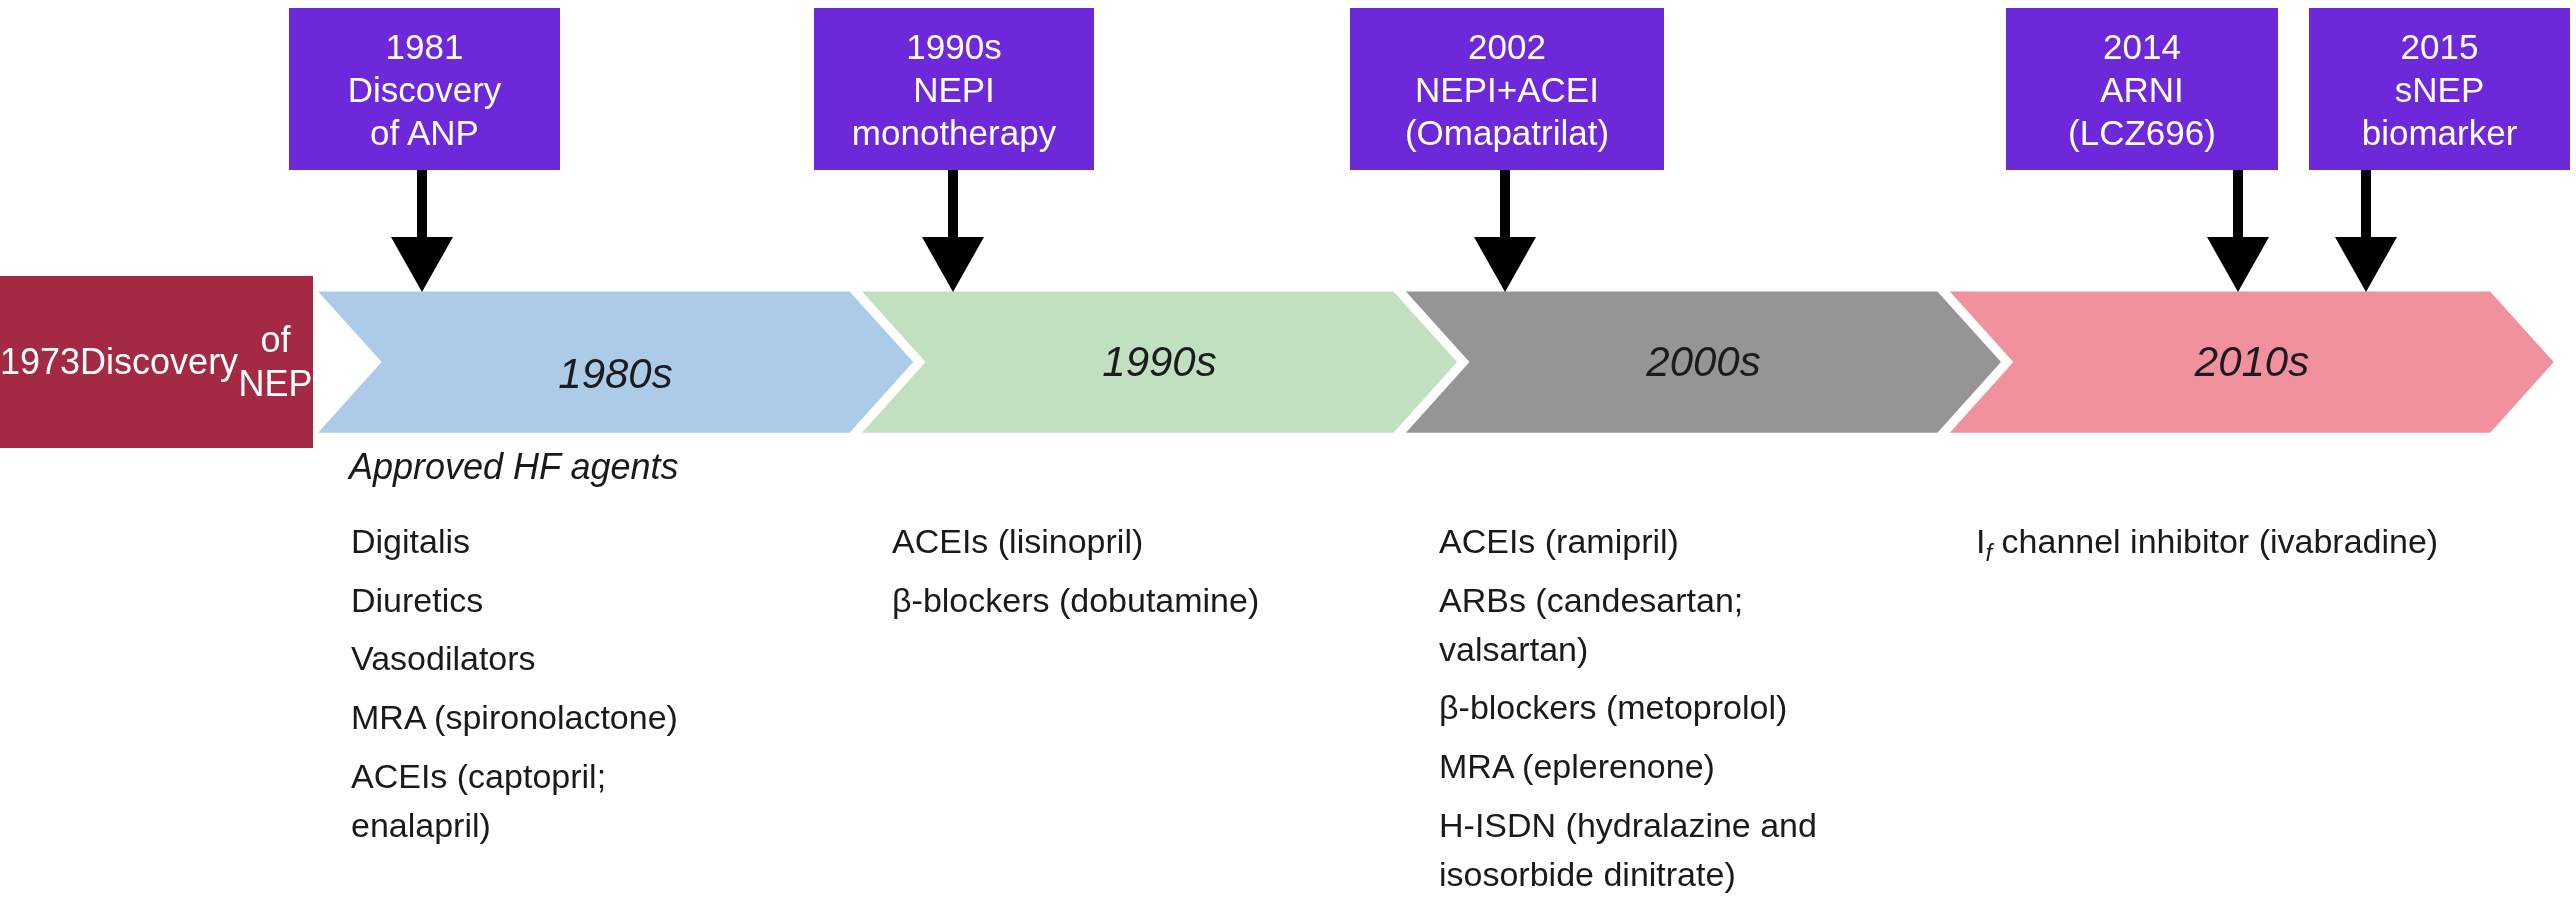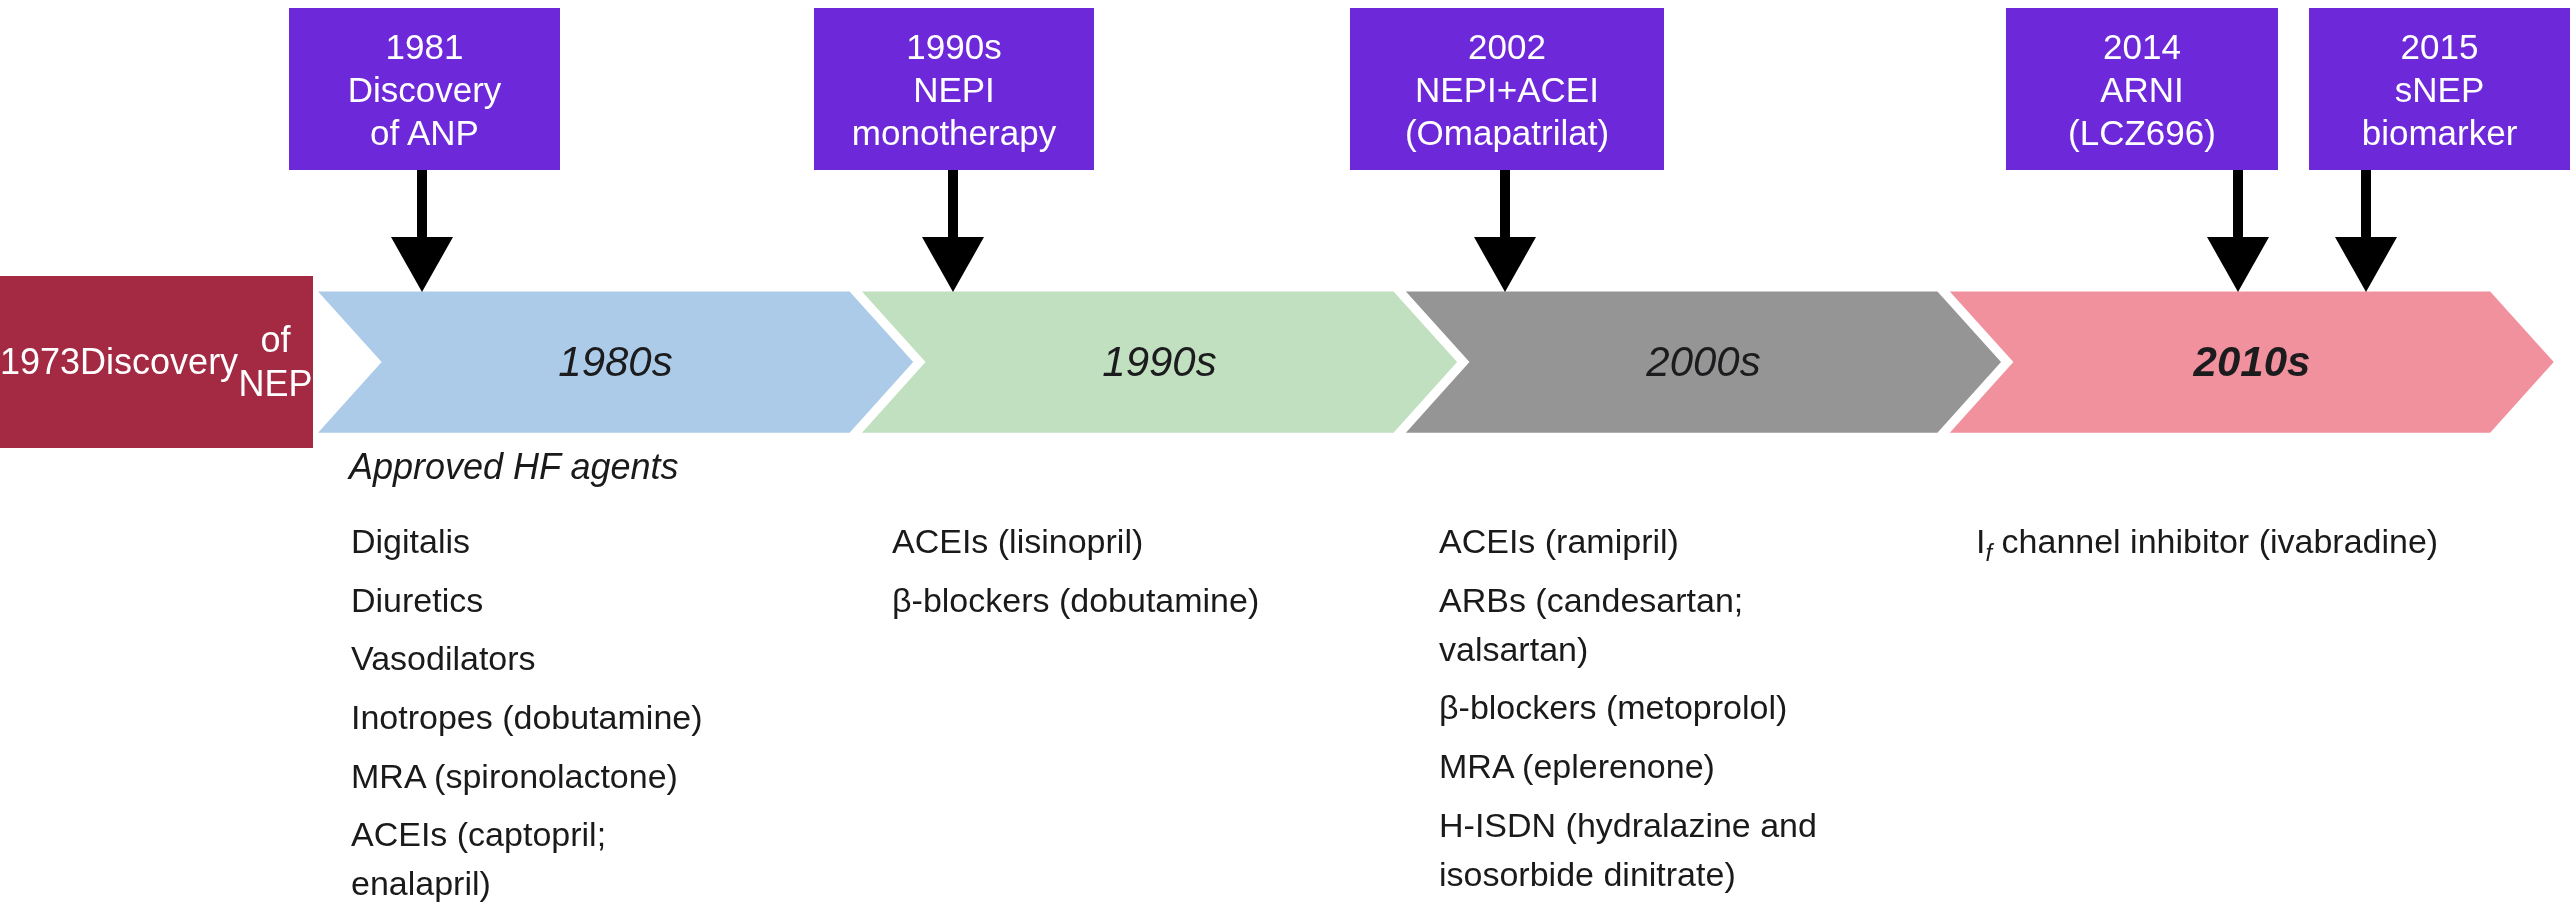--- a/index.html
+++ b/index.html
@@ -43,24 +43,24 @@
 
 <div class="canvas">
 
   <svg class="timeline-svg" width="2576" height="913" viewBox="0 0 2917 1034">
     <polygon points="360,330 962,330 1034,410 962,490 360,490 432,410" fill="#abcbe8"></polygon>
     <polygon points="976,330 1578,330 1650,410 1578,490 976,490 1048,410" fill="#c0e0bf"></polygon>
     <polygon points="1592,330 2194,330 2266,410 2194,490 1592,490 1664,410" fill="#959595"></polygon>
     <polygon points="2208,330 2820,330 2892,410 2820,490 2208,490 2280,410" fill="#f2919e"></polygon>
   </svg>
 
-  <div class="dlabel" style="left:318px;width:595px;">1980s</div>
+  <div class="dlabel" style="left:318px;width:595px;margin-top:12px;">1980s</div>
   <div class="dlabel" style="left:862px;width:595px;">1990s</div>
   <div class="dlabel" style="left:1406px;width:595px;">2000s</div>
-  <div class="dlabel" style="left:1950px;width:604px;font-weight:bold;">2010s</div>
+  <div class="dlabel" style="left:1950px;width:604px;">2010s</div>
 
   <div class="origin-box">
     <div>1973</div>
     <div>Discovery</div>
     <div>of NEP</div>
   </div>
 
   <div class="mbox" style="left:289px;width:271px;">
     <div>1981</div>
     <div>Discovery</div>
@@ -114,23 +114,20 @@
     <div class="agent-item">
       <div>Digitalis</div>
     </div>
     <div class="agent-item">
       <div>Diuretics</div>
     </div>
     <div class="agent-item">
       <div>Vasodilators</div>
     </div>
     <div class="agent-item">
-      <div>Inotropes (dobutamine)</div>
-    </div>
-    <div class="agent-item">
       <div>MRA (spironolactone)</div>
     </div>
     <div class="agent-item">
       <div>ACEIs (captopril;</div>
       <div>enalapril)</div>
     </div>
   </div>
 
   <div class="agent-col" style="left:892px;width:530px;">
     <div class="agent-item">

